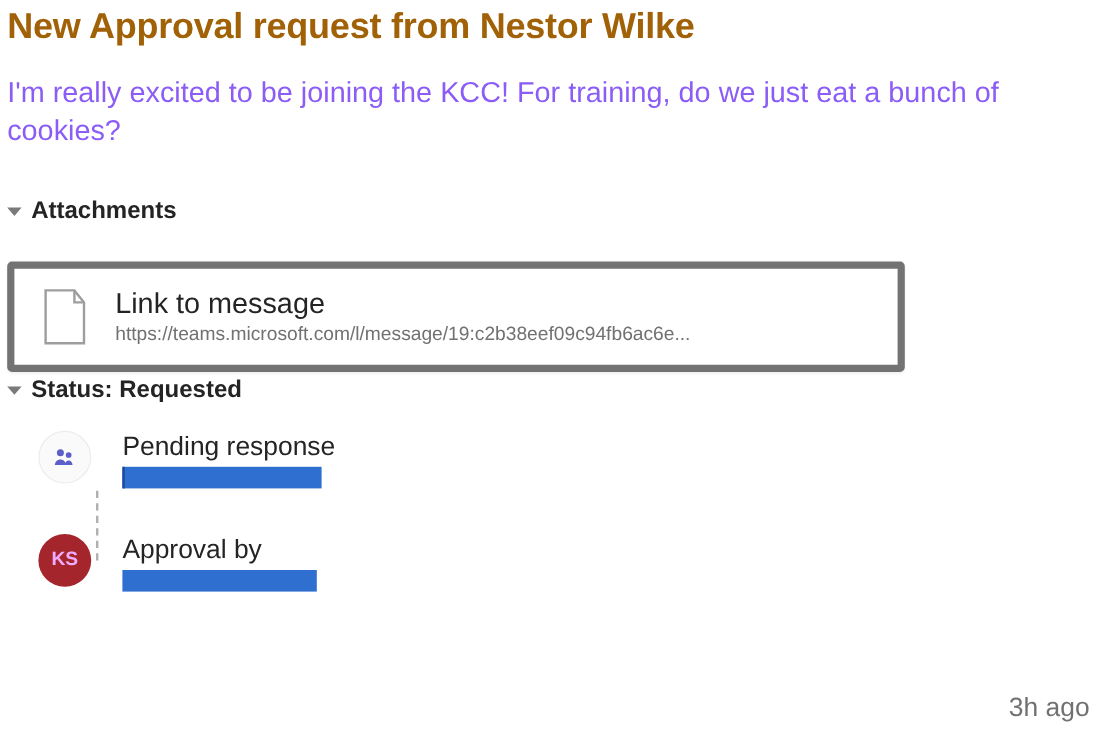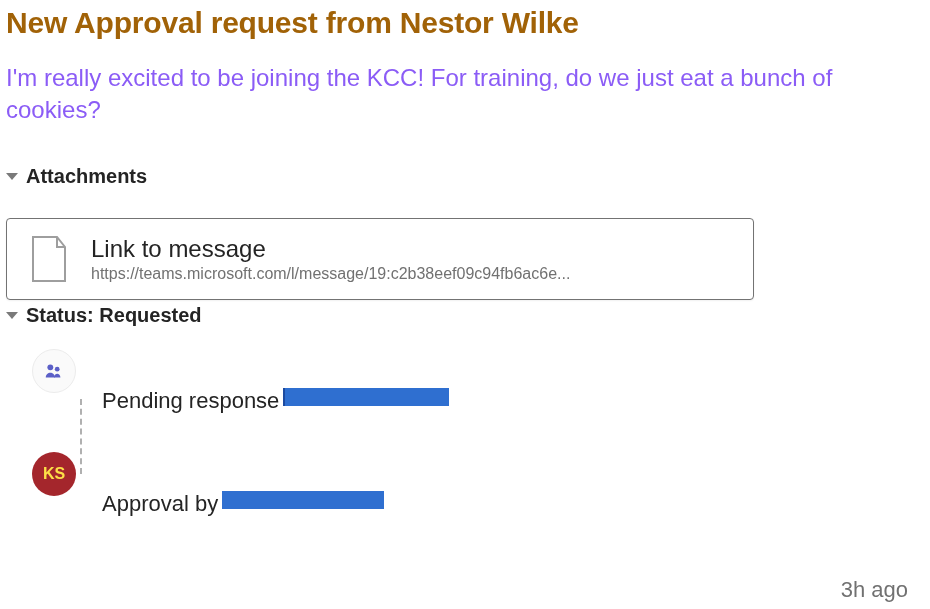--- a/index.html
+++ b/index.html
@@ -41,21 +41,21 @@
     }
     .section-label {
       font-size: 20px;
       font-weight: 700;
       color: #242424;
     }
     .attachment-card {
       display: flex;
       align-items: flex-end;
       gap: 22px;
-      border: 1px solid #737373;
+      border: 6px solid #737373;
       border-radius: 4px;
       padding: 16px 22px;
       width: 748px;
       background: #fff;
       box-shadow: 0 1px 2px rgba(0,0,0,0.06);
       cursor: pointer;
     }
     .file-icon-box {
       width: 40px;
       height: 48px;
@@ -106,39 +106,38 @@
       justify-content: center;
       position: relative;
       z-index: 2;
     }
     .avatar-generic {
       background: #fafafa;
       border: 1px solid #ececec;
     }
     .avatar-ks {
       background: #a4262c;
-      color: #fde047;
+      color: #f0abfc;
       font-size: 16px;
       font-weight: 600;
     }
     .connector {
       position: absolute;
       left: 48px;
       top: 50px;
       bottom: -60px;
       width: 0;
       border-left: 2px dashed #b0b0b0;
       z-index: 1;
     }
     .item-text {
       display: flex;
-      flex-direction: row;
+      flex-direction: column;
       gap: 4px;
       padding-top: 0px;
-      margin-top: 39px;
     }
     .item-label {
       font-size: 22px;
       color: #242424;
     }
     .redacted {
       background: #2f6fd0;
       height: 18px;
       display: inline-block;
     }

